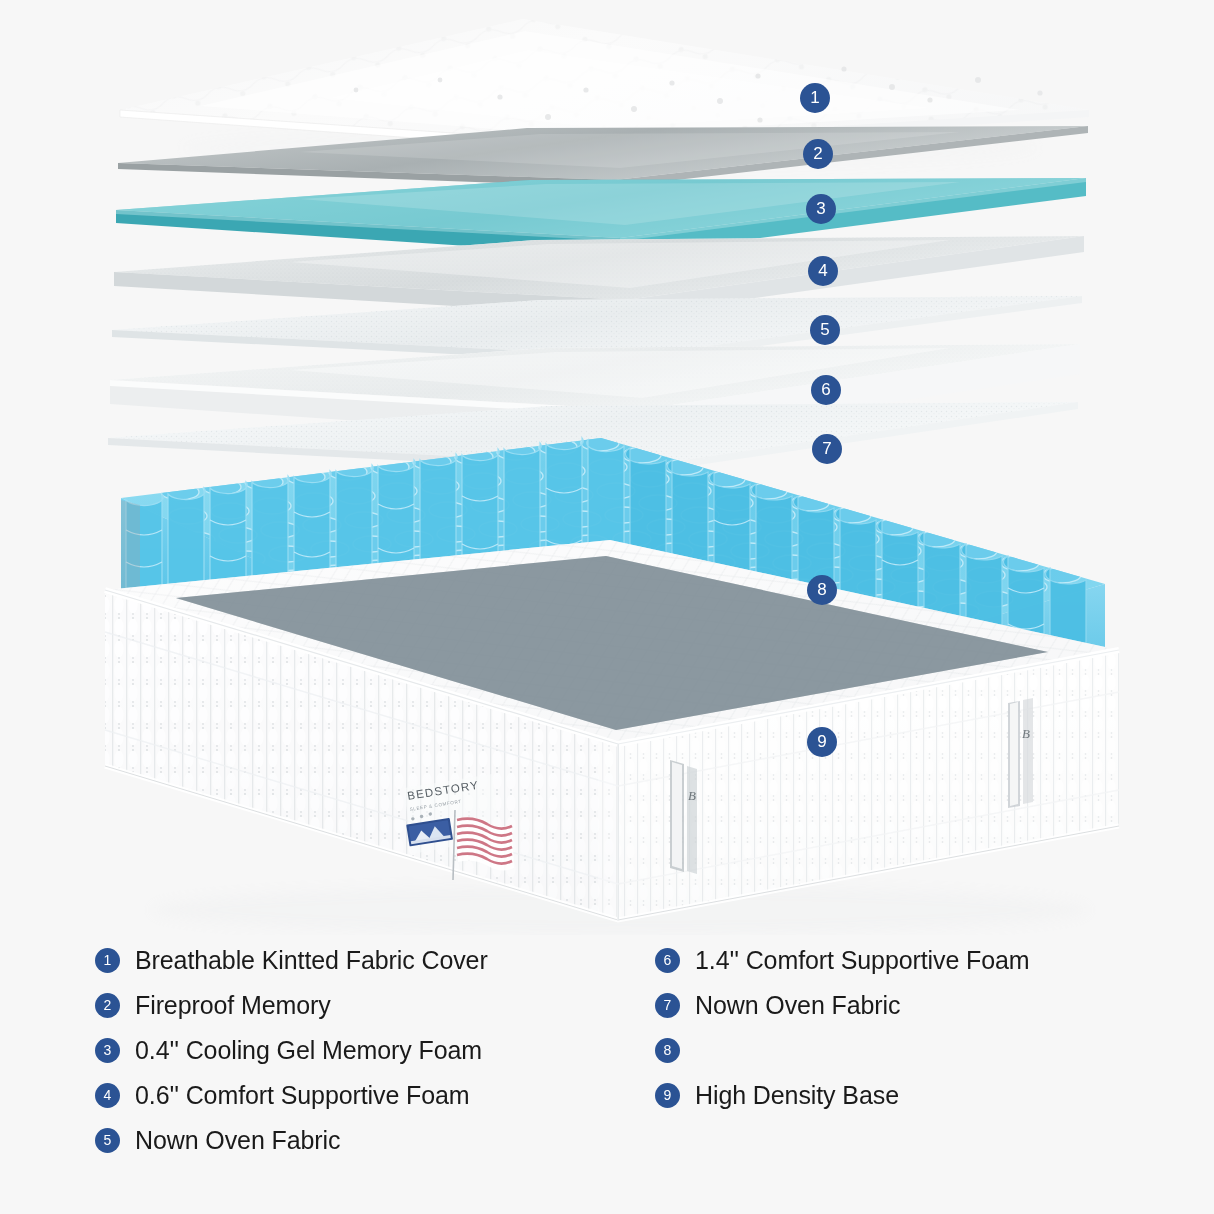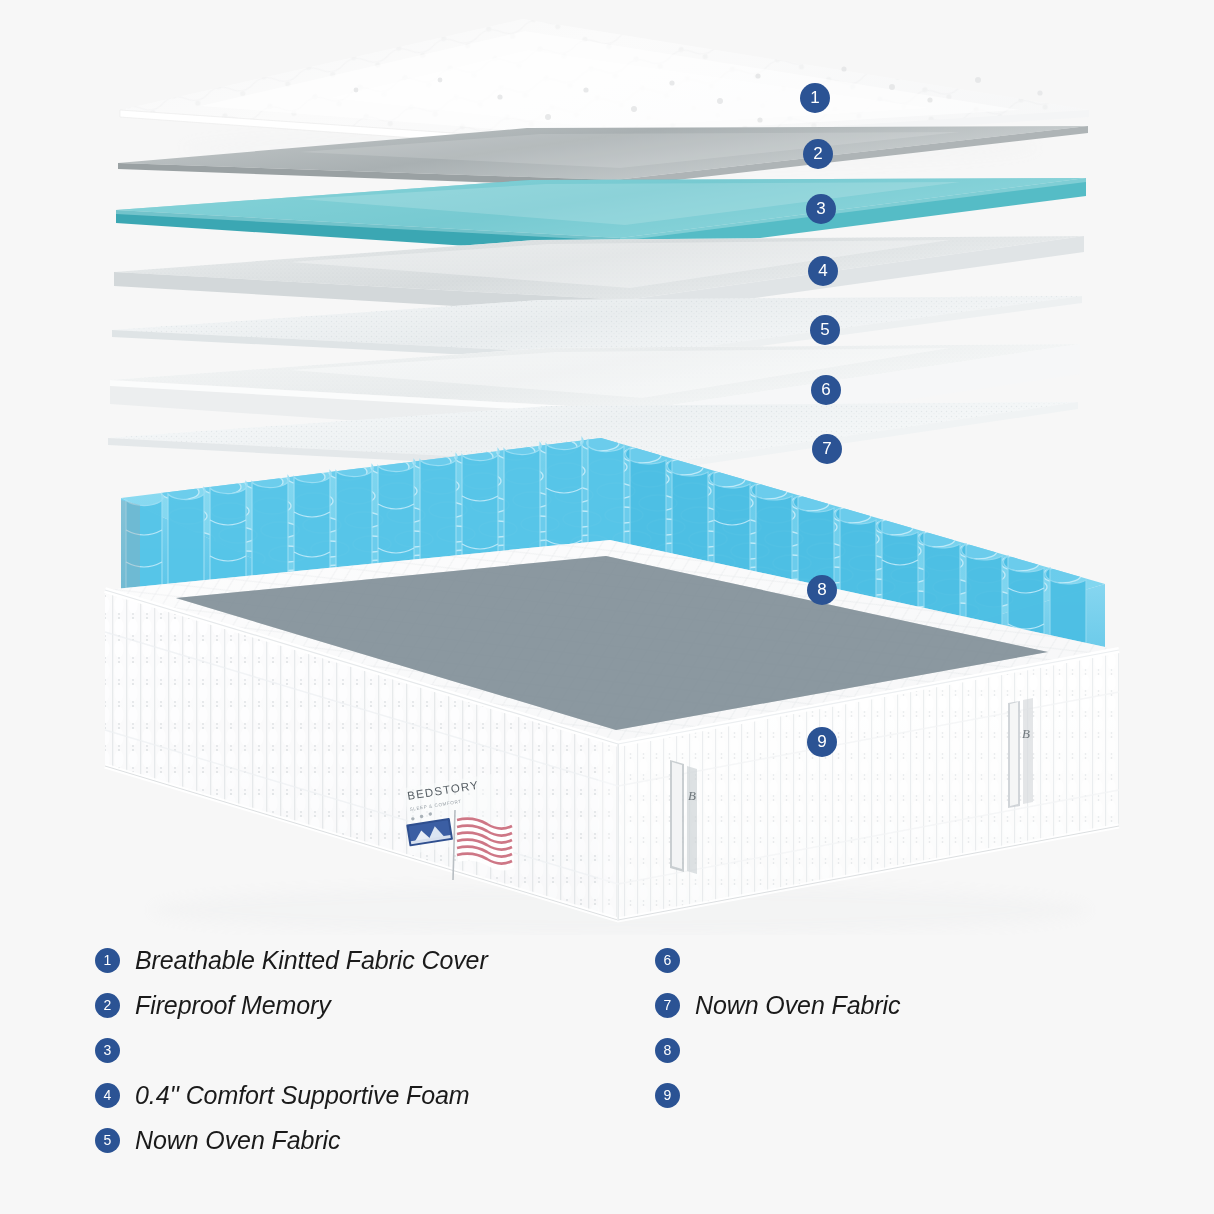--- a/index.html
+++ b/index.html
@@ -50,21 +50,20 @@
     width:25px;height:25px;border-radius:50%;
     background:#2b5394;color:#fff;
     font-size:14px;line-height:25px;text-align:center;
   }
   .ltext{
     margin-left:15px;
     font-size:25px;
     color:#1a1a1a;
     white-space:nowrap;
     letter-spacing:-0.1px;
-    font-style:italic;
   }
 </style>
 </head>
 <body>
 
 <div id="stage">
 
   <div id="diagram">
     <svg viewBox="0 0 1214 935" xmlns="http://www.w3.org/2000/svg">
       <defs>
@@ -609,41 +608,44 @@
       <div class="lrow">
         <span class="lbadge">1</span>
         <span class="ltext">Breathable Kintted Fabric Cover</span>
       </div>
       <div class="lrow">
         <span class="lbadge">2</span>
         <span class="ltext">Fireproof Memory</span>
       </div>
       <div class="lrow">
         <span class="lbadge">3</span>
+        <span class="ltext">0.4'' Cooling Gel Memory Foam</span>
       </div>
       <div class="lrow">
         <span class="lbadge">4</span>
-        <span class="ltext">0.4'' Comfort Supportive Foam</span>
+        <span class="ltext">0.6'' Comfort Supportive Foam</span>
       </div>
       <div class="lrow">
         <span class="lbadge">5</span>
         <span class="ltext">Nown Oven Fabric</span>
       </div>
     </div>
 
     <div class="col right">
       <div class="lrow">
         <span class="lbadge">6</span>
+        <span class="ltext">1.4'' Comfort Supportive Foam</span>
       </div>
       <div class="lrow">
         <span class="lbadge">7</span>
         <span class="ltext">Nown Oven Fabric</span>
       </div>
       <div class="lrow">
         <span class="lbadge">8</span>
       </div>
       <div class="lrow">
         <span class="lbadge">9</span>
+        <span class="ltext">High Density Base</span>
       </div>
     </div>
 
   </div>
 </div>
 
 </body></html>

